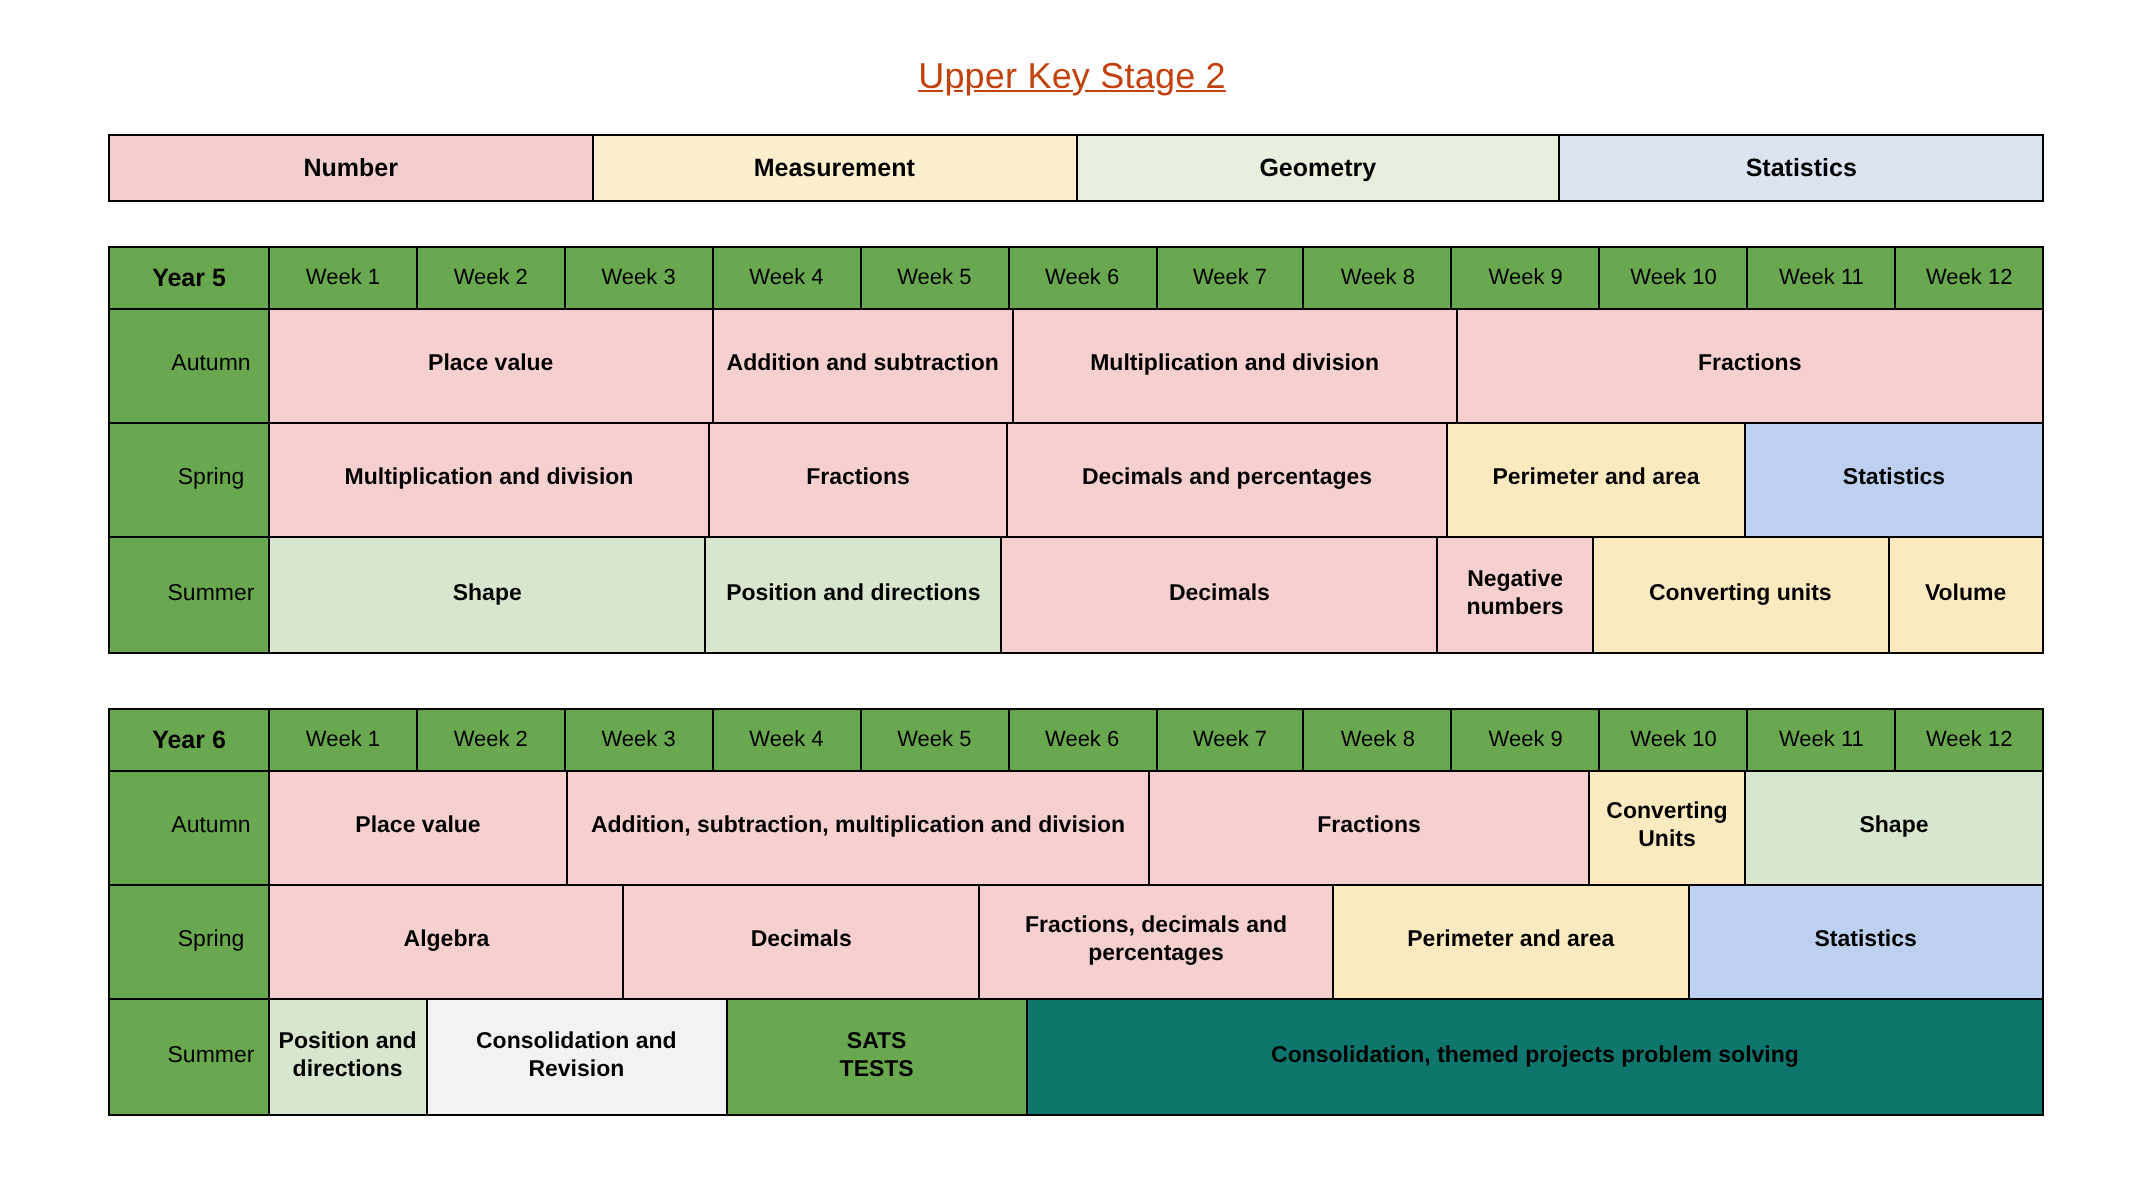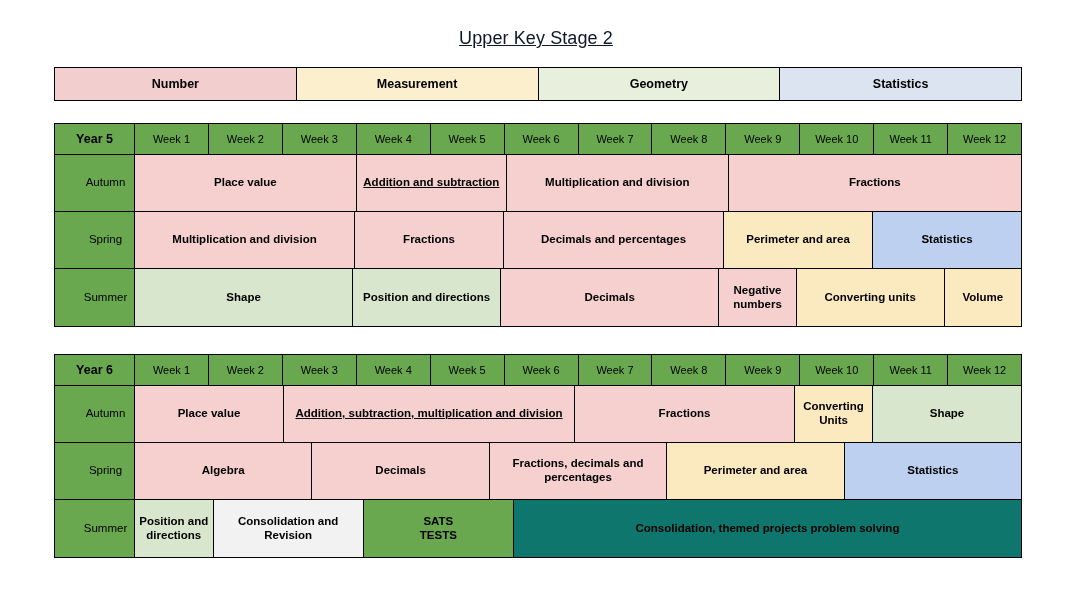--- a/index.html
+++ b/index.html
@@ -13,21 +13,21 @@
     font-family: "Liberation Sans", sans-serif;
     color: #000000;
     overflow: hidden;
     position: relative;
   }
 
   #page-title {
     text-align: center;
     font-size: 18px;
     font-weight: 400;
-    color: #0f172a;
+    color: #c2410c;
     text-decoration: underline;
     margin: 0;
     padding-top: 28px;
     letter-spacing: 0.1px;
   }
 
   
   .legend {
     display: flex;
     margin: 18px 50px 0 54px;
@@ -142,21 +142,21 @@
         <div class="cell week-cell" style="flex: 1 1 0px;">Week 7</div>
         <div class="cell week-cell" style="flex: 1 1 0px;">Week 8</div>
         <div class="cell week-cell" style="flex: 1 1 0px;">Week 9</div>
         <div class="cell week-cell" style="flex: 1 1 0px;">Week 10</div>
         <div class="cell week-cell" style="flex: 1 1 0px;">Week 11</div>
         <div class="cell week-cell" style="flex: 1 1 0px;">Week 12</div>
       </div>
       <div class="trow data-row">
         <div class="cell label-col term">Autumn</div>
         <div class="cell topic c-number" style="flex: 3 1 0px;">Place value</div>
-        <div class="cell topic c-number" style="flex: 2 1 0px; text-decoration: underline;">Addition and subtraction</div>
+        <div class="cell topic c-number" style="flex: 2 1 0px;">Addition and subtraction</div>
         <div class="cell topic c-number" style="flex: 3 1 0px;">Multiplication and division</div>
         <div class="cell topic c-number" style="flex: 4 1 0px;">Fractions</div>
       </div>
       <div class="trow data-row">
         <div class="cell label-col term">Spring</div>
         <div class="cell topic c-number" style="flex: 3 1 0px;">Multiplication and division</div>
         <div class="cell topic c-number" style="flex: 2 1 0px;">Fractions</div>
         <div class="cell topic c-number" style="flex: 3 1 0px;">Decimals and percentages</div>
         <div class="cell topic c-measure" style="flex: 2 1 0px;">Perimeter and area</div>
         <div class="cell topic c-stats" style="flex: 2 1 0px;">Statistics</div>
@@ -183,21 +183,21 @@
         <div class="cell week-cell" style="flex: 1 1 0px;">Week 7</div>
         <div class="cell week-cell" style="flex: 1 1 0px;">Week 8</div>
         <div class="cell week-cell" style="flex: 1 1 0px;">Week 9</div>
         <div class="cell week-cell" style="flex: 1 1 0px;">Week 10</div>
         <div class="cell week-cell" style="flex: 1 1 0px;">Week 11</div>
         <div class="cell week-cell" style="flex: 1 1 0px;">Week 12</div>
       </div>
       <div class="trow data-row">
         <div class="cell label-col term">Autumn</div>
         <div class="cell topic c-number" style="flex: 2 1 0px;">Place value</div>
-        <div class="cell topic c-number" style="flex: 4 1 0px; text-decoration: underline;">Addition, subtraction, multiplication and division</div>
+        <div class="cell topic c-number" style="flex: 4 1 0px;">Addition, subtraction, multiplication and division</div>
         <div class="cell topic c-number" style="flex: 3 1 0px;">Fractions</div>
         <div class="cell topic c-measure" style="flex: 1 1 0px;">Converting Units</div>
         <div class="cell topic c-geometry" style="flex: 2 1 0px;">Shape</div>
       </div>
       <div class="trow data-row">
         <div class="cell label-col term">Spring</div>
         <div class="cell topic c-number" style="flex: 2 1 0px;">Algebra</div>
         <div class="cell topic c-number" style="flex: 2 1 0px;">Decimals</div>
         <div class="cell topic c-number" style="flex: 2 1 0px;">Fractions, decimals and percentages</div>
         <div class="cell topic c-measure" style="flex: 2 1 0px;">Perimeter and area</div>

